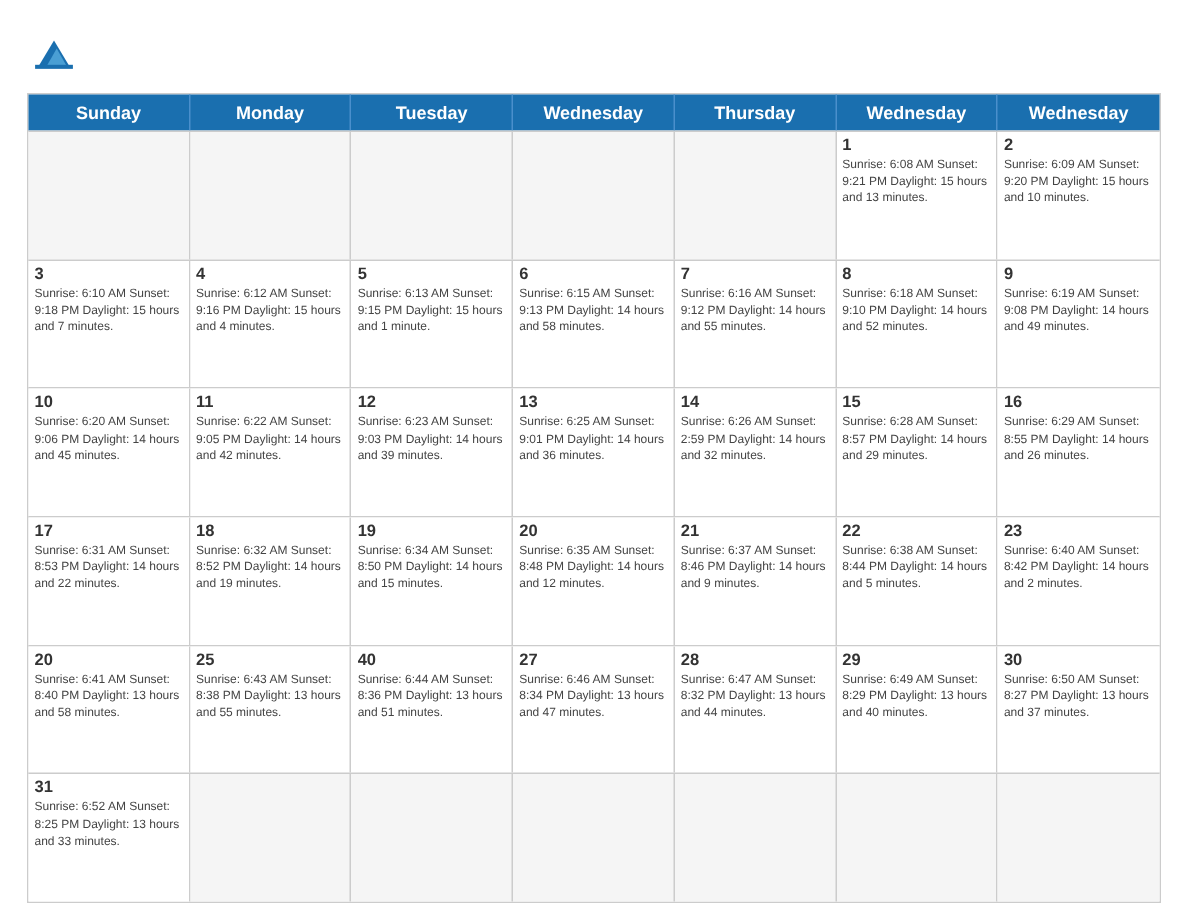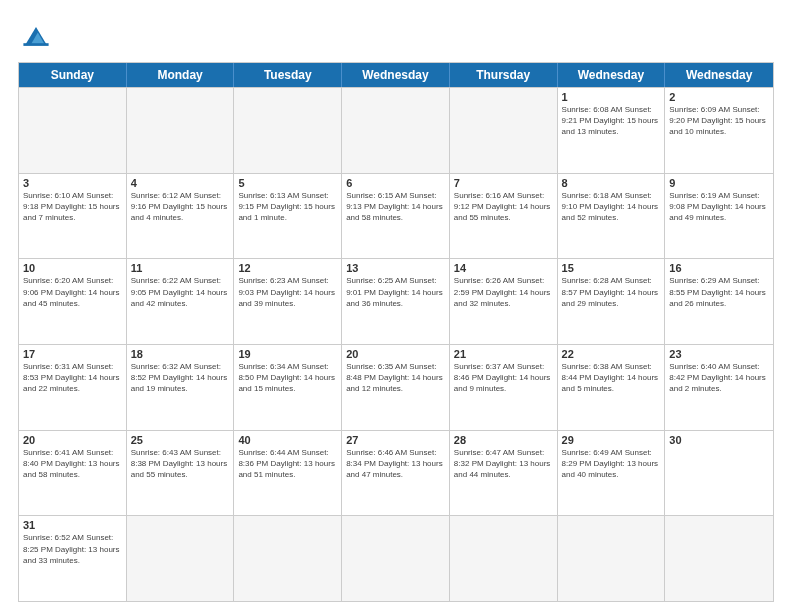--- a/index.html
+++ b/index.html
@@ -323,20 +323,23 @@
 Daylight: 13 hours and 44 minutes.</div>
           </div>
           <div class="cal-cell">
             <span class="day-num">29</span>
             <div class="day-info">Sunrise: 6:49 AM
 Sunset: 8:29 PM
 Daylight: 13 hours and 40 minutes.</div>
           </div>
           <div class="cal-cell">
             <span class="day-num">30</span>
+            <div class="day-info">Sunrise: 6:50 AM
+Sunset: 8:27 PM
+Daylight: 13 hours and 37 minutes.</div>
           </div>
         </div>
         <div class="cal-row">
           <div class="cal-cell">
             <span class="day-num">31</span>
             <div class="day-info">Sunrise: 6:52 AM
 Sunset: 8:25 PM
 Daylight: 13 hours and 33 minutes.</div>
           </div>
           <div class="cal-cell empty"></div>

